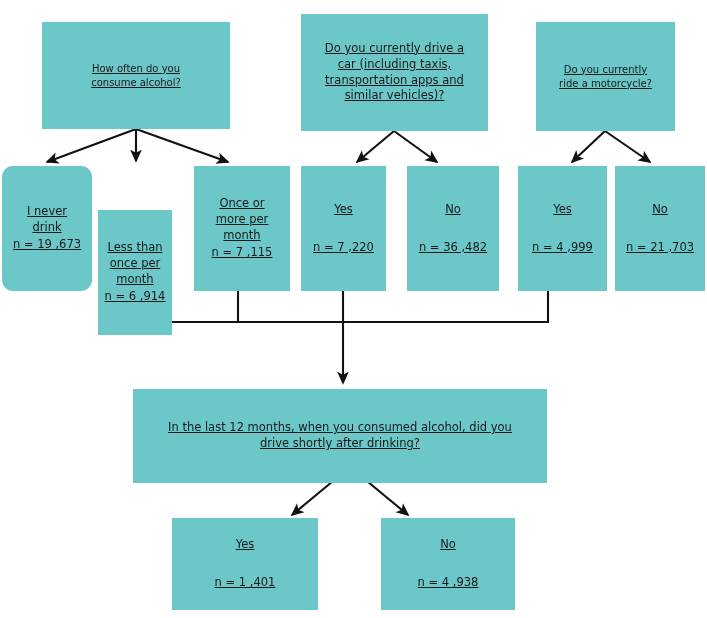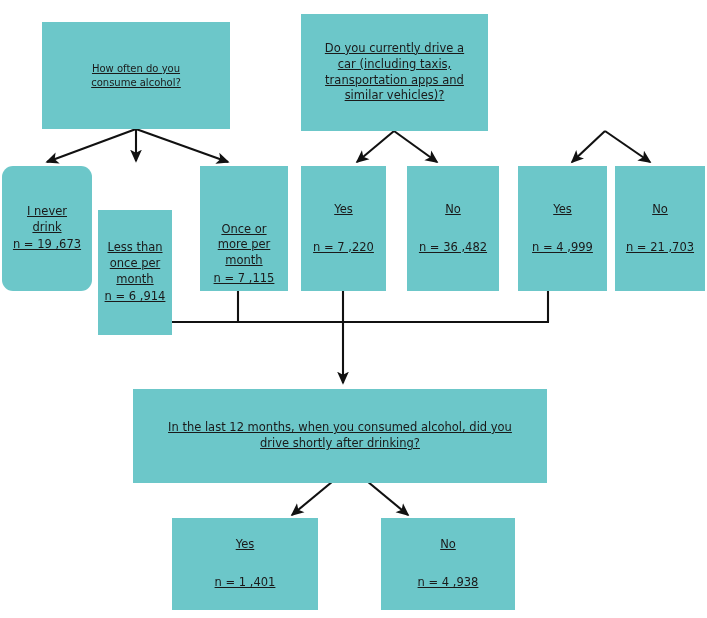--- a/index.html
+++ b/index.html
@@ -116,35 +116,39 @@
 consume alcohol?</div>
   </div>
 
   <div class="node wide" style="left:301px; top:14px; width:187px; height:117px;">
     <div class="q-text">Do you currently drive a
 car (including taxis,
 transportation apps and
 similar vehicles)?</div>
   </div>
 
+  <div class="node" style="left:536px; top:22px; width:139px; height:109px;">
+    <div class="q-text">Do you currently
+ride a motorcycle?</div>
+  </div>
 
   <div class="node answer" style="left:2px; top:166px; width:90px; height:125px;border-radius:11px;">
     <div class="opt-label">I never
 drink</div>
     <div class="n-value">n = 19 ,673</div>
   </div>
 
   <div class="node answer" style="left:98px; top:166px; width:74px; height:125px;margin-top:44px;">
     <div class="opt-label">Less than
 once per
 month</div>
     <div class="n-value">n = 6 ,914</div>
   </div>
 
-  <div class="node answer" style="left:200px; top:166px; width:88px; height:125px;justify-content:flex-end;">
+  <div class="node answer" style="left:194px; top:166px; width:96px; height:125px;">
     <div class="opt-label">Once or
 more per
 month</div>
     <div class="n-value">n = 7 ,115</div>
   </div>
 
   <div class="node answer spaced" style="left:301px; top:166px; width:85px; height:125px;">
     <div class="opt-label">Yes</div>
     <div class="n-value">n = 7 ,220</div>
   </div>

